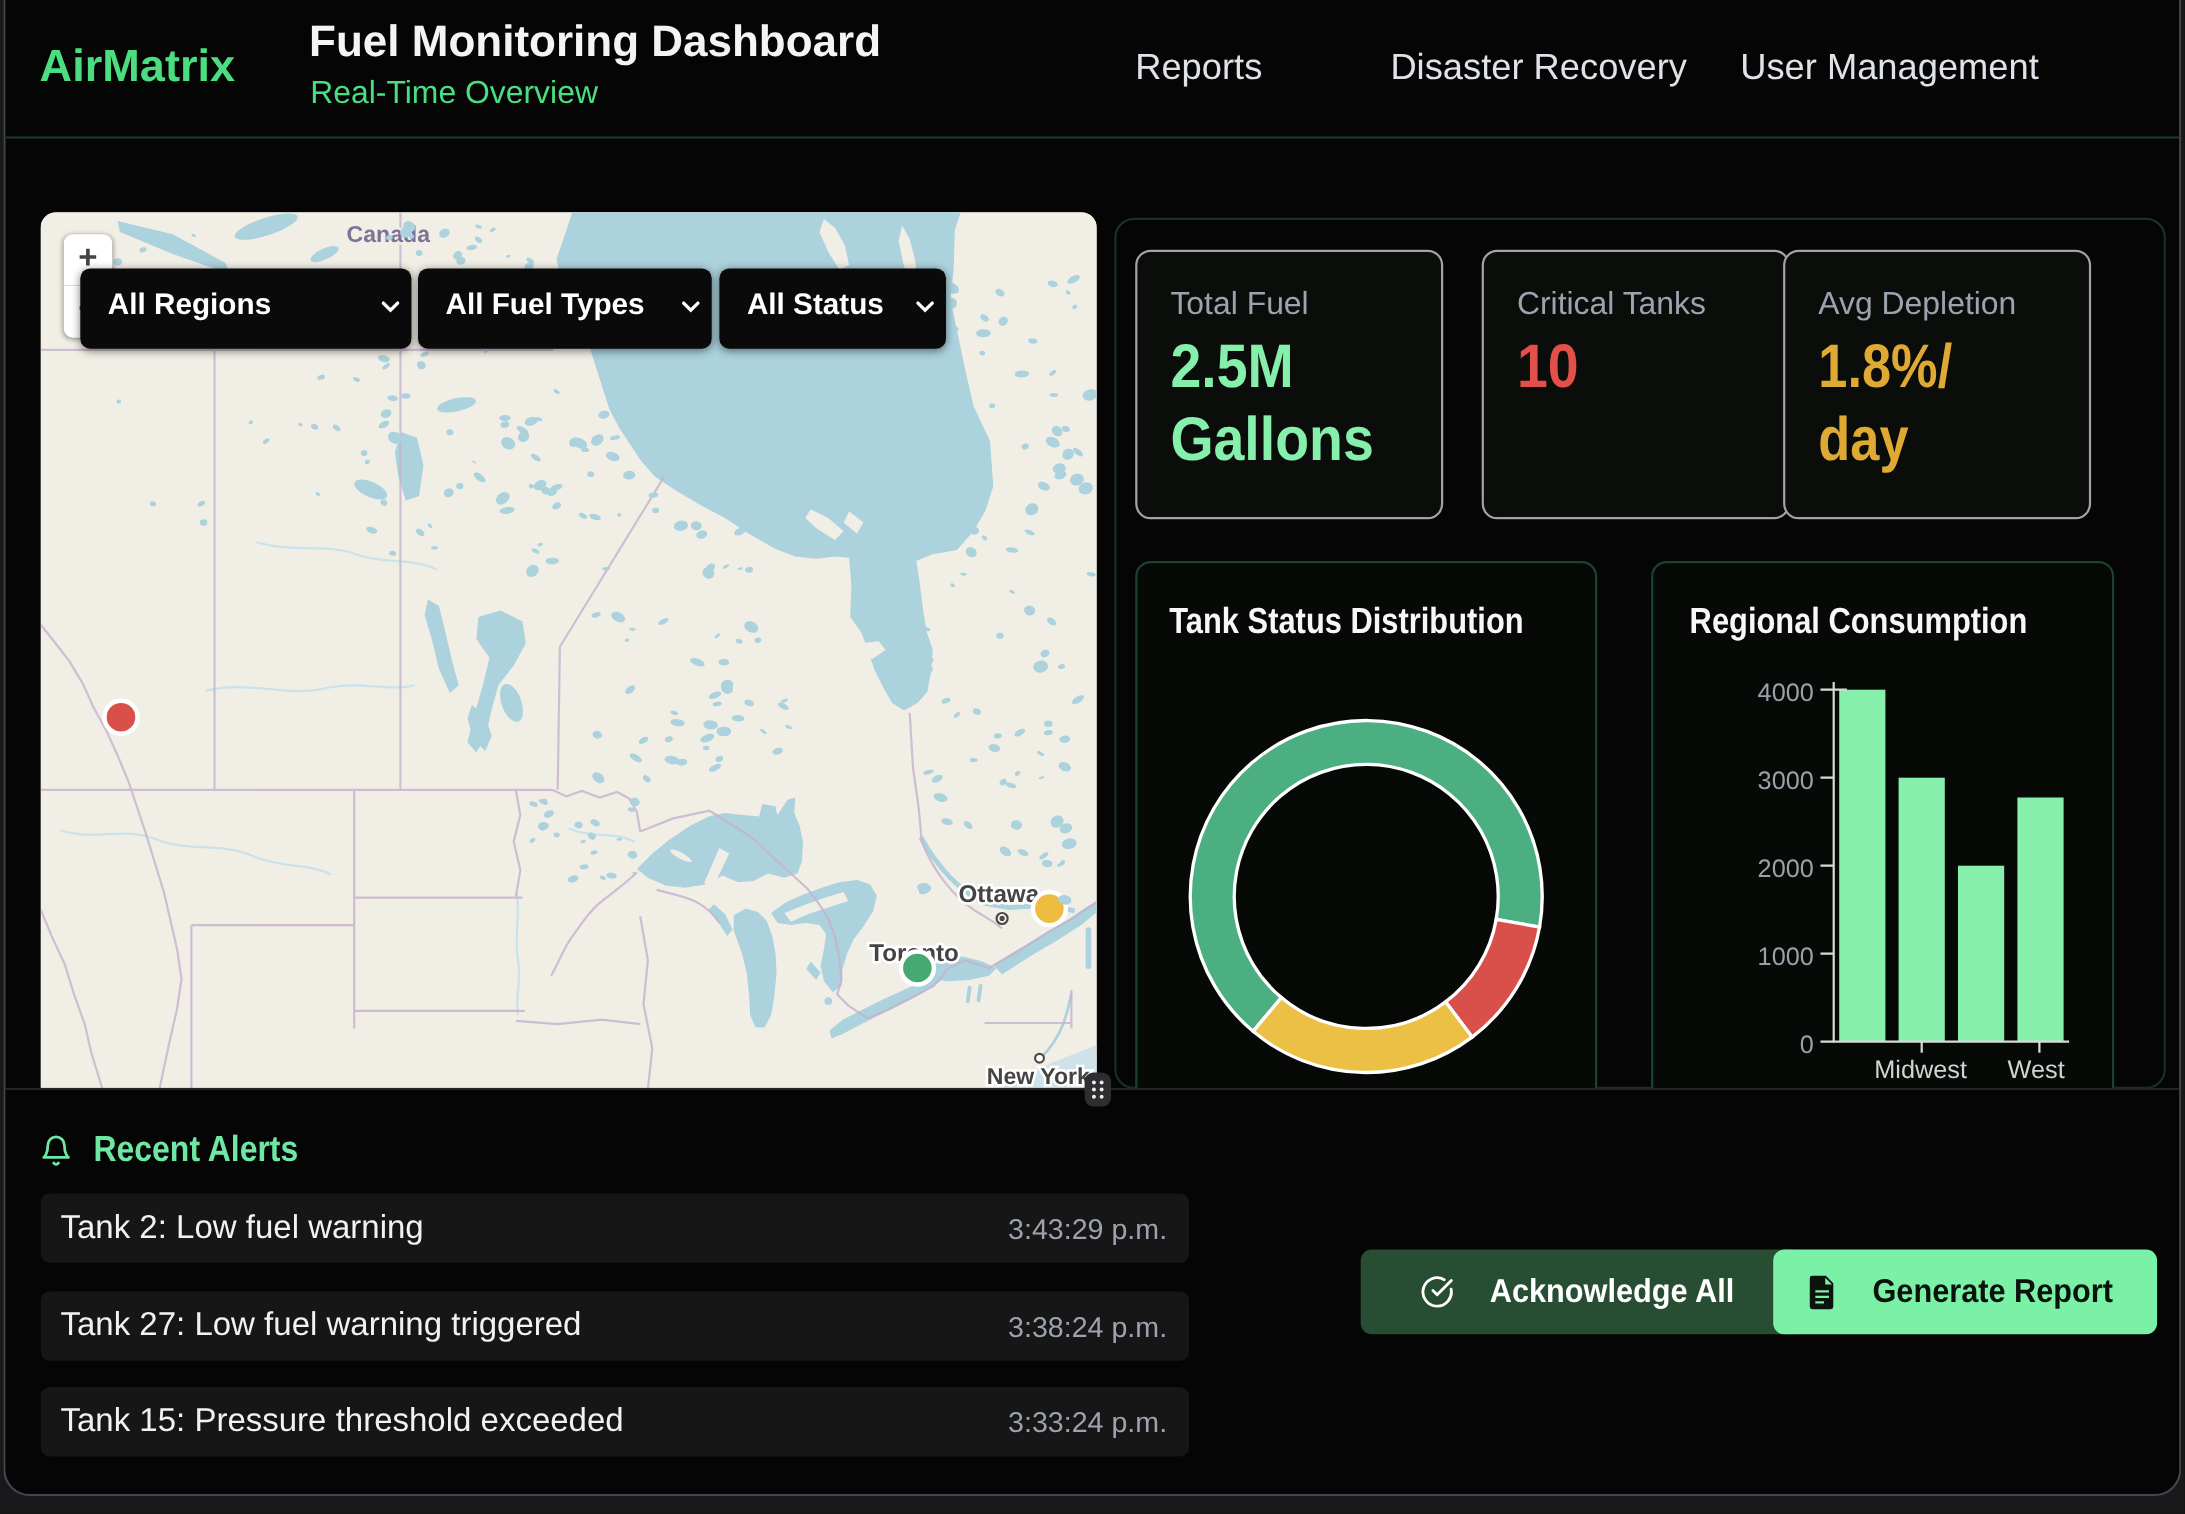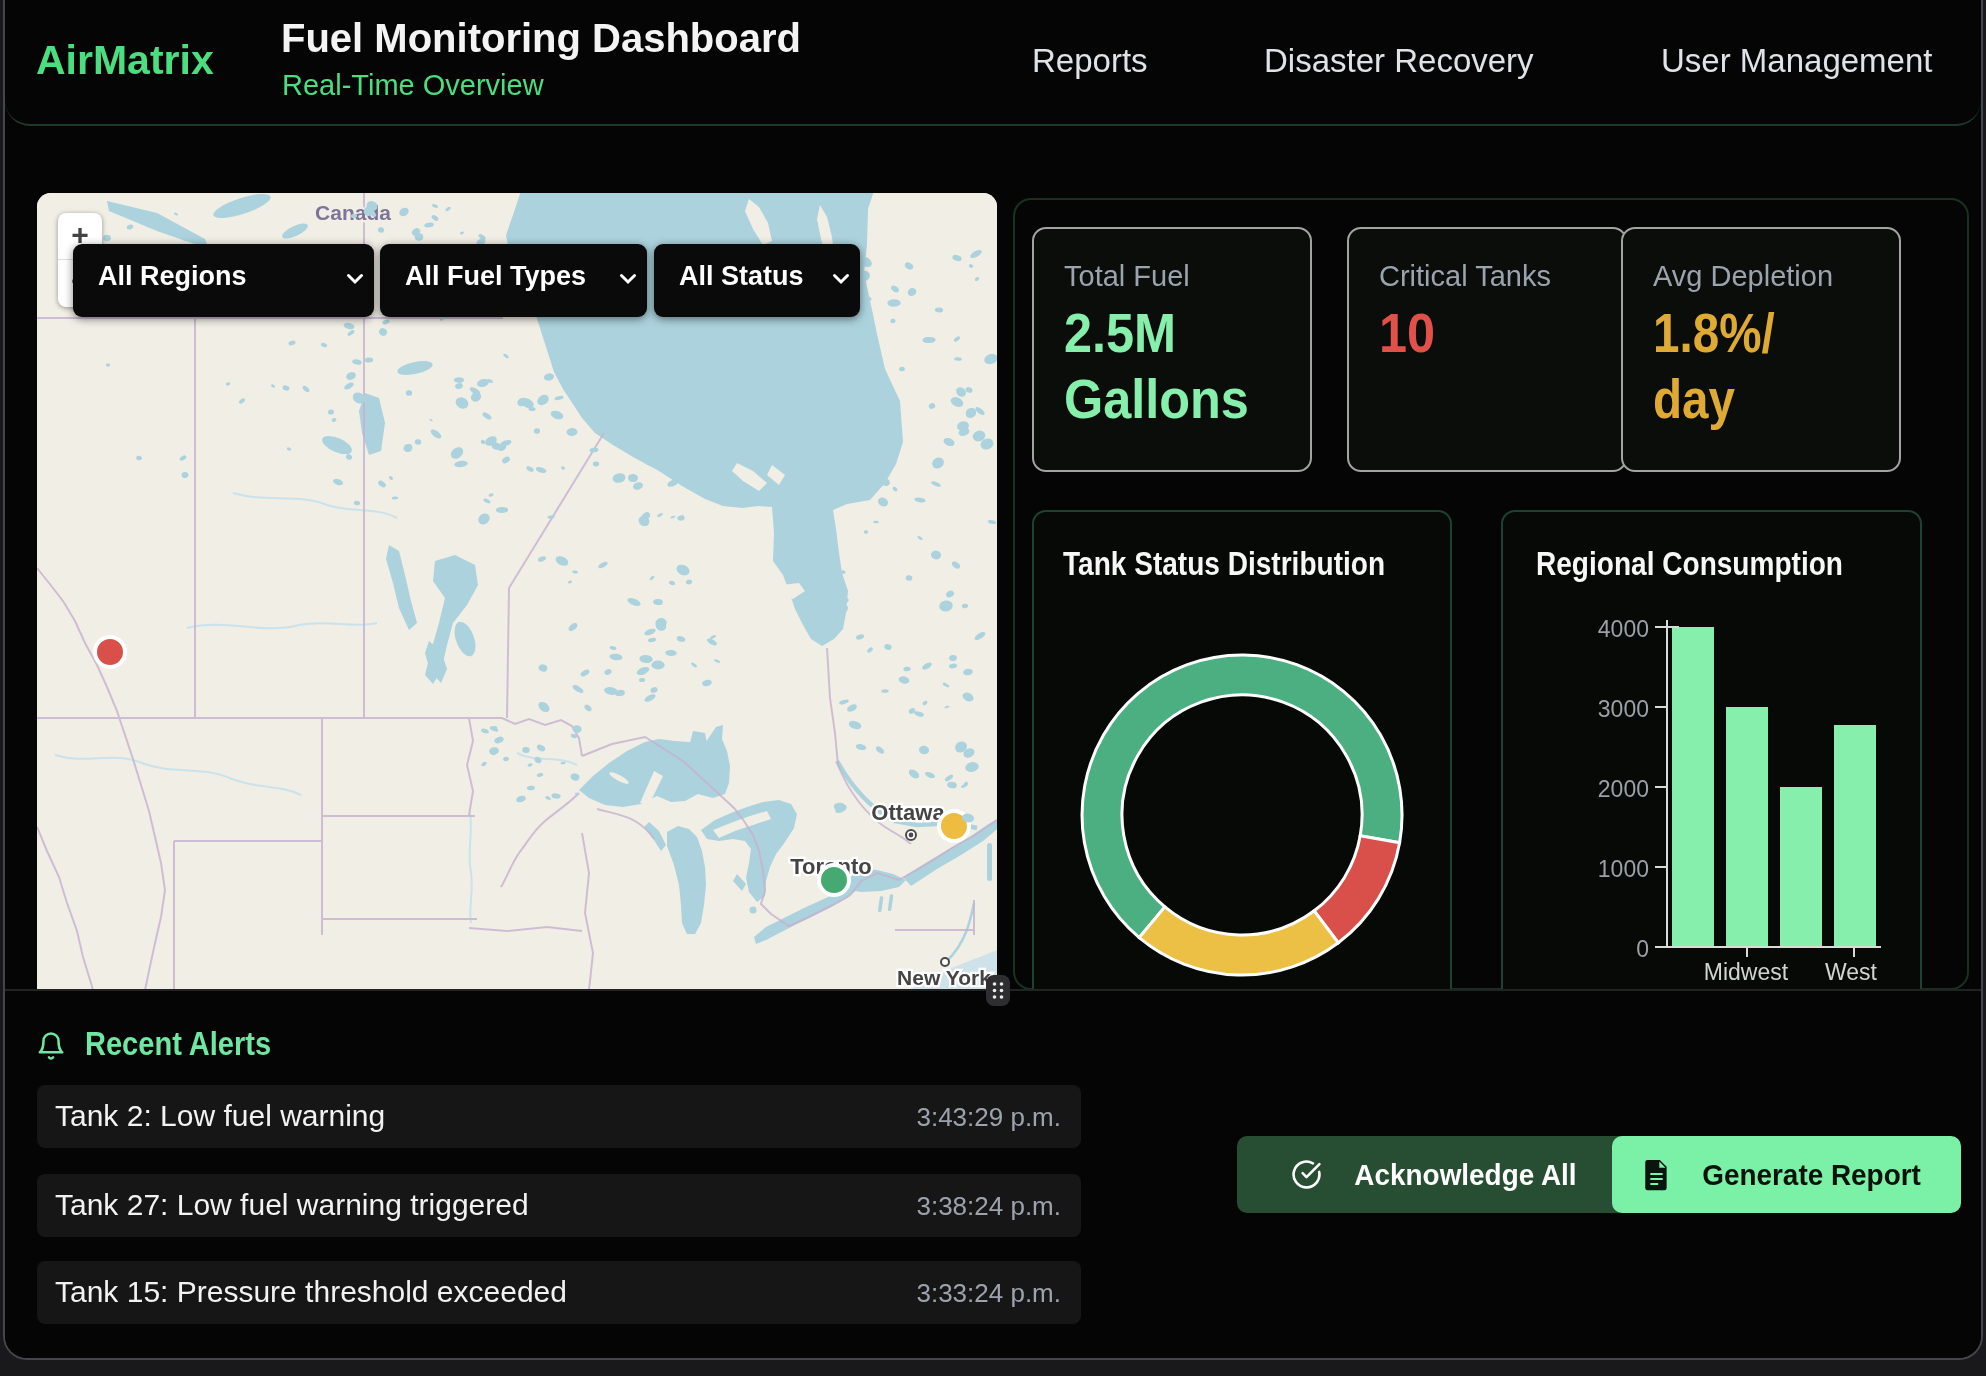--- a/index.html
+++ b/index.html
@@ -1,20 +1,20 @@
 <!DOCTYPE html>
 <html><head>
 <meta charset="utf-8">
 <style>
 * { margin:0; padding:0; box-sizing:border-box; }
 html,body { width:1986px; height:1376px; background:#19191c; font-family:"Liberation Sans", sans-serif; overflow:hidden; }
 #app { position:absolute; left:3px; top:0; width:1980px; height:1360px; background:#050505; border:2px solid #45454d; border-top:none; border-radius:0 0 24px 24px; overflow:hidden; }
 .abs { position:absolute; }
 
-#hdr { position:absolute; left:0; top:0; width:100%; height:126px; background:#050505; border-bottom:2px solid #1c392a;border-radius:25px; }
+#hdr { position:absolute; left:0; top:0; width:100%; height:126px; background:#050505; border-bottom:2px solid #1c392a; }
 #logo { position:absolute; left:31px; top:37px; font-size:41px; font-weight:bold; color:#4ade80; letter-spacing:0px; }
 #htitle { position:absolute; left:276px; top:16px; font-size:40px; font-weight:bold; color:#f4f4f5; }
 #hsub { position:absolute; left:277px; top:69px; font-size:29px; color:#4ade80; }
 .nav { position:absolute; top:42px; font-size:33px; color:#dfe3e8; }
 
 #map { position:absolute; left:32px; top:193px; width:960px; height:797px; border-radius:14px 14px 0 0; overflow:hidden; background:#f1eee6; }
 #zoomctl { position:absolute; left:21px; top:20px; width:44px; height:94px; background:#fff; border-radius:8px; box-shadow:0 1px 5px rgba(0,0,0,.4); }
 #zoomctl .plus { position:absolute; left:0; top:0; width:44px; height:47px; color:#444; font-size:30px; font-weight:bold; text-align:center; line-height:44px; border-bottom:1px solid #ddd; }
 #zoomctl .minus { position:absolute; left:0; top:47px; width:44px; height:47px; color:#444; font-size:30px; font-weight:bold; text-align:center; line-height:42px; }
 .dd { position:absolute; top:51px; height:73px; background:#0a0a0a; border-radius:9px; color:#fff; font-size:27px; font-weight:600; box-shadow:0 2px 8px rgba(0,0,0,.5); display:flex; align-items:center; }
@@ -39,21 +39,21 @@
 </style>
 </head>
 <body>
 <div id="app">
   <div id="hdr">
     <div id="logo">AirMatrix</div>
     <div id="htitle">Fuel Monitoring Dashboard</div>
     <div id="hsub">Real-Time Overview</div>
     <div class="nav" style="left:1027px;">Reports</div>
     <div class="nav" style="left:1259px;">Disaster Recovery</div>
-    <div class="nav" style="left:1656px;">User Management</div>
+    <div class="nav" style="left:1577px;">User Management</div>
   </div>
 
   <div id="map">
     <svg width="960" height="797" viewBox="0 0 960 797">
       <rect x="0" y="0" width="960" height="797" fill="#f1eee6"></rect>
 
       <g id="mapsvg">
 
 <path d="M 485,-5 L 476,22 L 469,42 L 473,63 L 482,74 L 491,97 L 502,132 L 517,179 L 526,196 L 545,225 L 558,240 L 576,252 L 596,264 L 622,278 L 645,293 L 668,306 L 686,313 L 705,315 L 722,313 L 735,314 L 737,340 L 736,368 L 746,382 L 752,398 L 758,416 L 766,432 L 774,446 L 785,453 L 797,446 L 806,436 L 809,420 L 811,398 L 805,380 L 802,360 L 799,336 L 796,317 L 810,311 L 833,307 L 848,290 L 859,271 L 866,249 L 863,208 L 848,176 L 840,141 L 834,112 L 827,80 L 830,51 L 831,16 L 838,-5 Z" fill="#abd2dd"></path>
 <path d="M 712,6 L 722,14 L 731,30 L 735,48 L 726,52 L 716,36 L 708,18 Z" fill="#f1eee6"></path>

